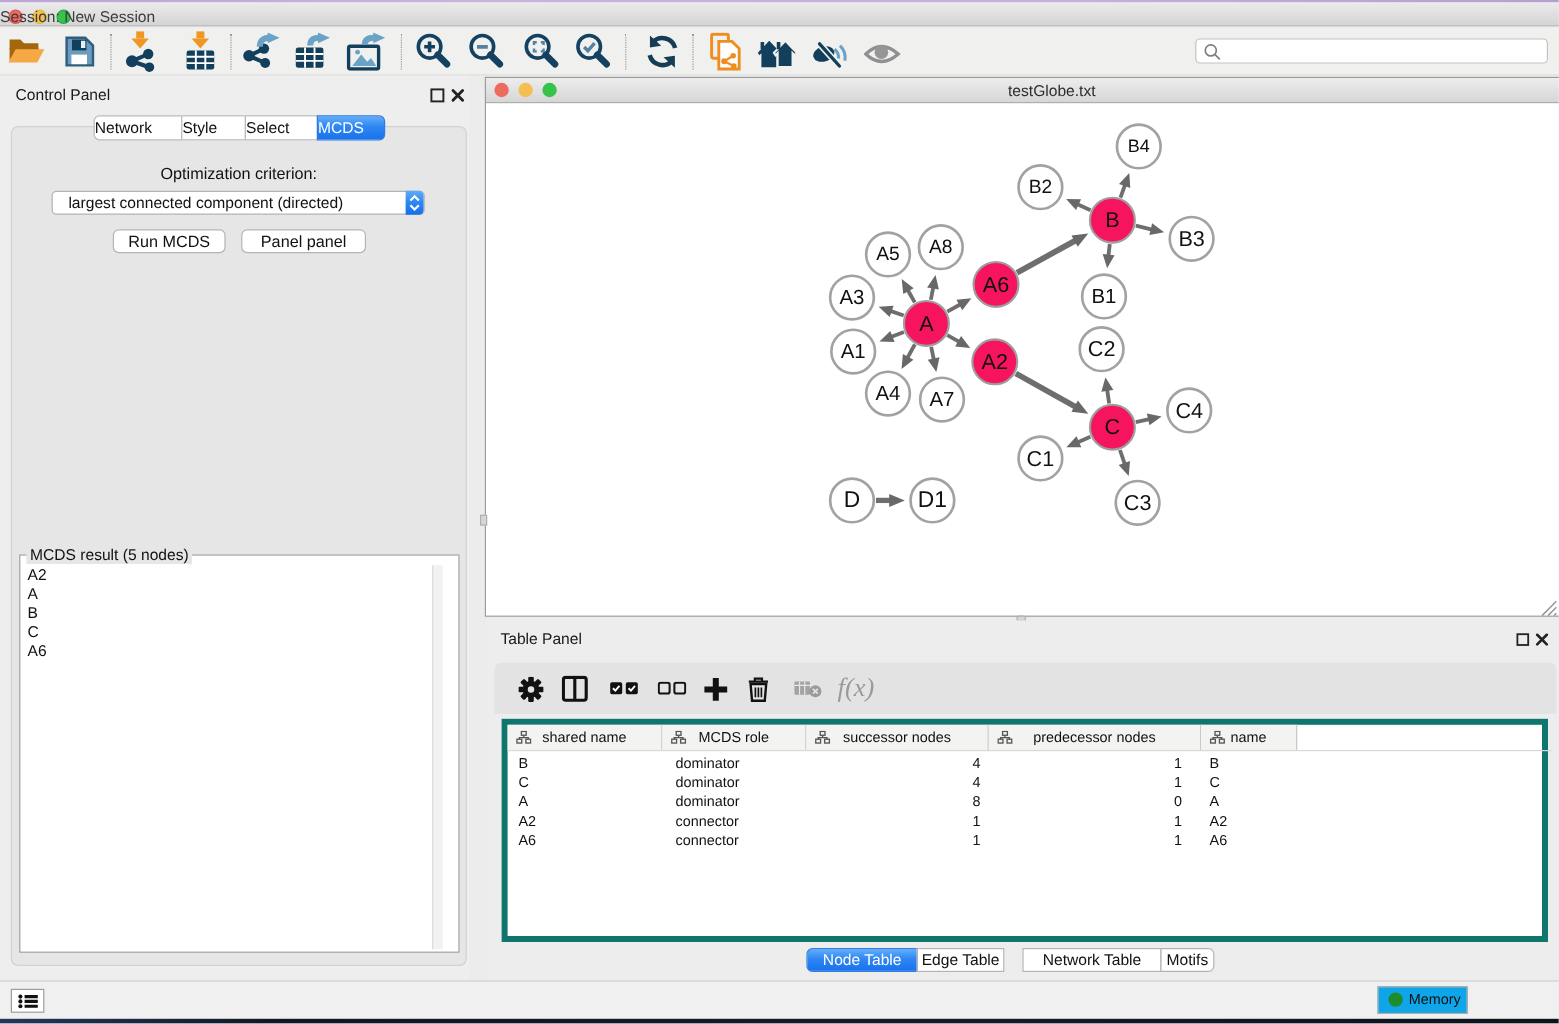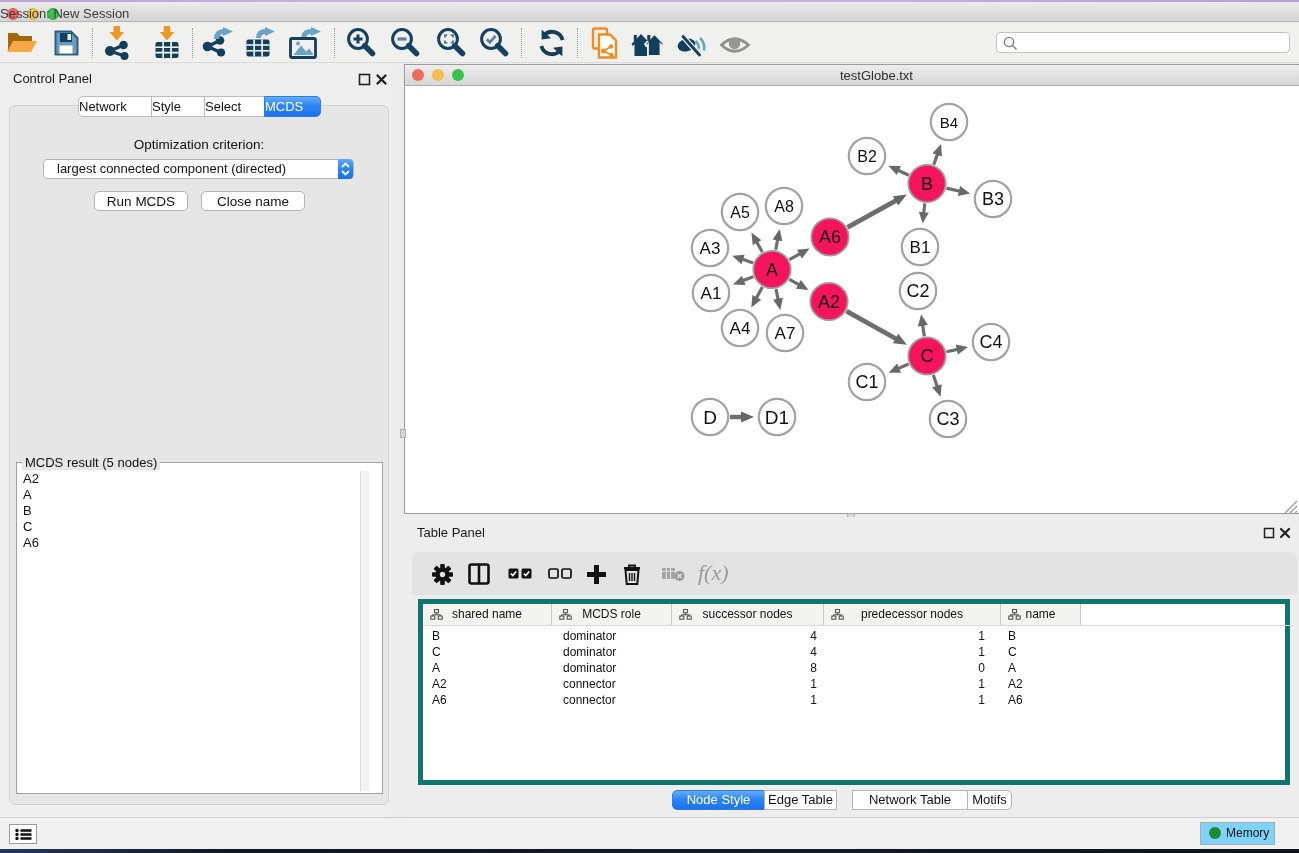--- a/index.html
+++ b/index.html
@@ -168,21 +168,21 @@
   <div class="abs" style="left:9px;top:74px;width:380px;text-align:center;font-size:13.5px;color:#111">Optimization criterion:</div>
   <div class="abs" style="left:43px;top:96px;width:311px;height:20px;background:#fff;border:1px solid #b3b3b3;border-radius:4px;font-size:13px;line-height:18px;color:#111;padding-left:13px">largest connected component (directed)
     <div class="abs" style="right:0;top:-1px;width:15px;height:20px;background:linear-gradient(#5facf9,#2d85f2 50%,#176fe9);border-radius:0 4px 4px 0">
       <svg class="abs" style="left:2px;top:2px" width="11" height="16">
           <path d="M2,6L5.5,2.5L9,6" fill="none" stroke="#fff" stroke-width="1.8"></path>
           <path d="M2,10L5.5,13.5L9,10" fill="none" stroke="#fff" stroke-width="1.8"></path>
         </svg>
     </div>
   </div>
   <div class="abs btn" style="left:94px;top:128px;width:94px;height:20px;line-height:19px">Run MCDS</div>
-  <div class="abs btn" style="left:201px;top:128px;width:104px;height:20px;line-height:19px">Close name</div>
+  <div class="abs btn" style="left:201px;top:128px;width:104px;height:20px;line-height:19px">Panel panel</div>
   <div class="abs fieldset">
     <div class="abs mlist">
         <div class="mitem">A2</div>
         <div class="mitem">A</div>
         <div class="mitem">B</div>
         <div class="mitem">C</div>
         <div class="mitem">A6</div>
       </div>
     <div class="abs sbtrack"></div>
   </div>
@@ -395,31 +395,31 @@
       <div class="abs td" style="left:140px;top:72px">connector</div>
       <div class="abs td" style="left:250px;top:72px;width:144px;text-align:right">1</div>
       <div class="abs td" style="left:402px;top:72px;width:160px;text-align:right">1</div>
       <div class="abs td" style="left:585px;top:72px">A2</div>
       <div class="abs td" style="left:9px;top:88px">A6</div>
       <div class="abs td" style="left:140px;top:88px">connector</div>
       <div class="abs td" style="left:250px;top:88px;width:144px;text-align:right">1</div>
       <div class="abs td" style="left:402px;top:88px;width:160px;text-align:right">1</div>
       <div class="abs td" style="left:585px;top:88px">A6</div>
   </div>
-  <div class="abs btab" style="left:267px;top:273px;width:93px;border-radius:5px 0 0 5px;background:linear-gradient(#63aef9,#2e86f3 45%,#1a72ee);color:#fff;border-color:#2e7de0">Node Style</div>
+  <div class="abs btab" style="left:267px;top:273px;width:93px;border-radius:5px 0 0 5px;background:linear-gradient(#63aef9,#2e86f3 45%,#1a72ee);color:#fff;border-color:#2e7de0">Node Table</div>
   <div class="abs btab" style="left:359px;top:273px;width:73px">Edge Table</div>
   <div class="abs btab" style="left:447px;top:273px;width:116px">Network Table</div>
   <div class="abs btab" style="left:562px;top:273px;width:45px;border-radius:0 5px 5px 0">Motifs</div>
 </div>
 <div class="abs statusbar">
   <div class="abs" style="left:9px;top:6px;width:28px;height:20px;background:#fff;border:1px solid #9c9c9c">
     <svg class="abs" style="left:5px;top:3px" width="17" height="13">
         <circle cx="2" cy="2.5" r="1.7" fill="#111"></circle>
         <circle cx="2" cy="6.5" r="1.7" fill="#111"></circle>
         <circle cx="2" cy="10.5" r="1.7" fill="#111"></circle>
         <path d="M5.5,2.5h11M5.5,6.5h11M5.5,10.5h11" stroke="#111" stroke-width="2.6"></path>
       </svg>
   </div>
-  <div class="abs" style="left:1200px;top:4px;width:75px;height:23px;background:#7dd3fc;border:1px solid #ababab;font-size:12px;color:#111;line-height:21px">
+  <div class="abs" style="left:1148px;top:4px;width:75px;height:23px;background:#0ea5e9;border:1px solid #ababab;font-size:12px;color:#111;line-height:21px">
     <span style="display:inline-block;width:12px;height:12px;border-radius:50%;background:#1d8c2c;margin:0 5px 0 8px;vertical-align:-2px"></span>Memory
   </div>
 </div>
 <div class="abs darkstrip"></div>
 
 </body></html>

